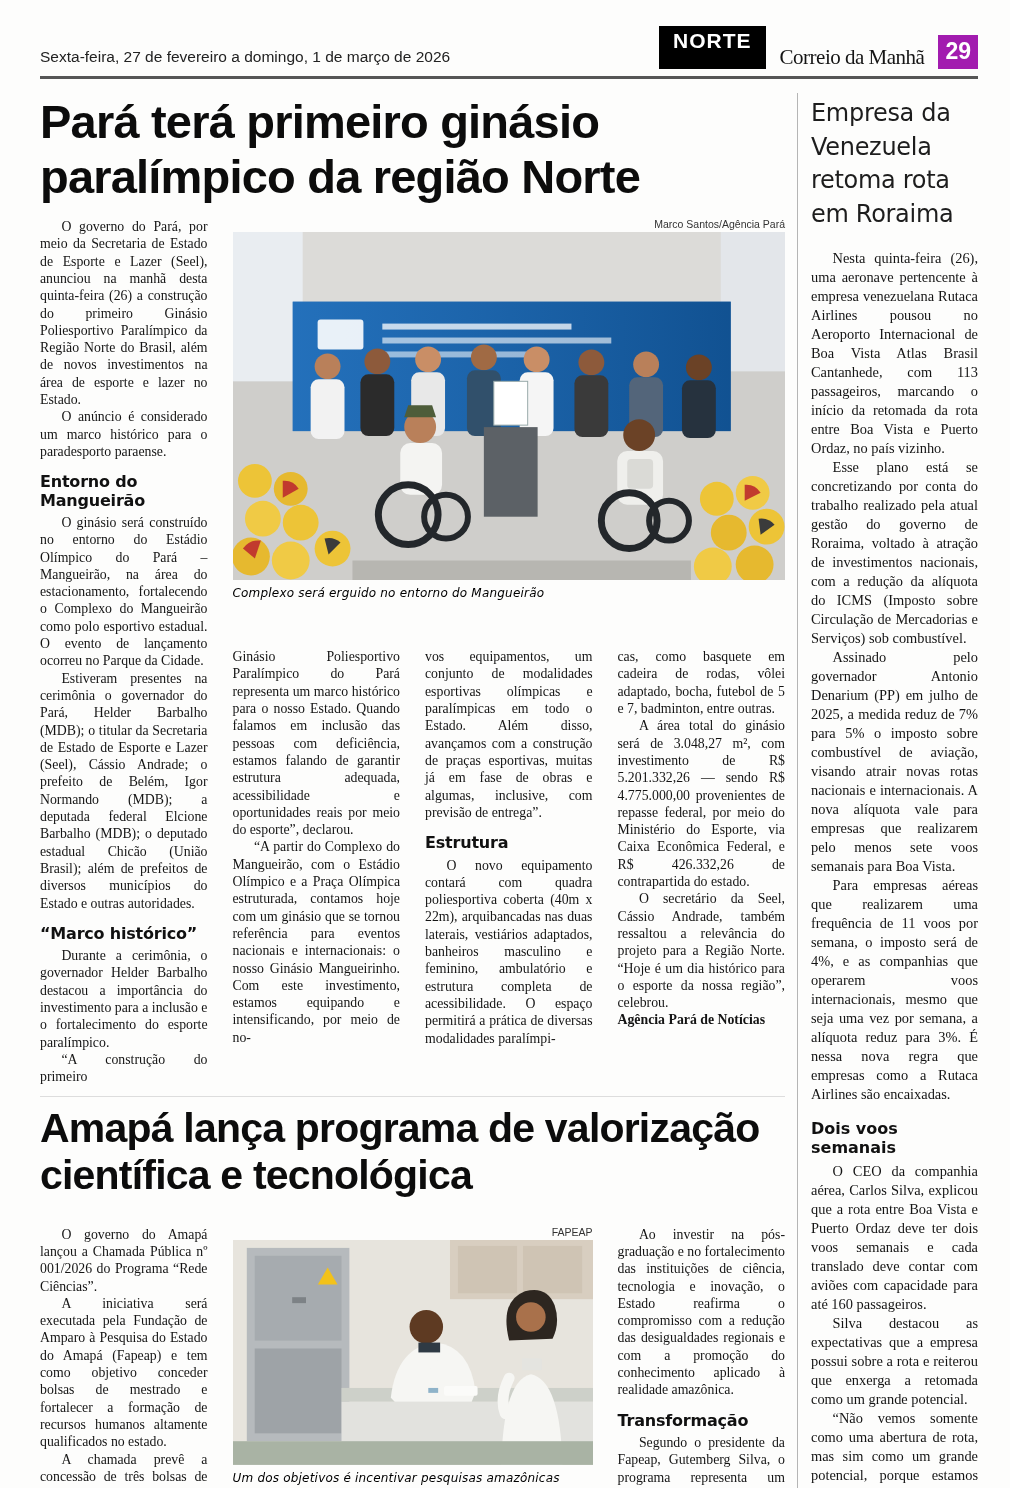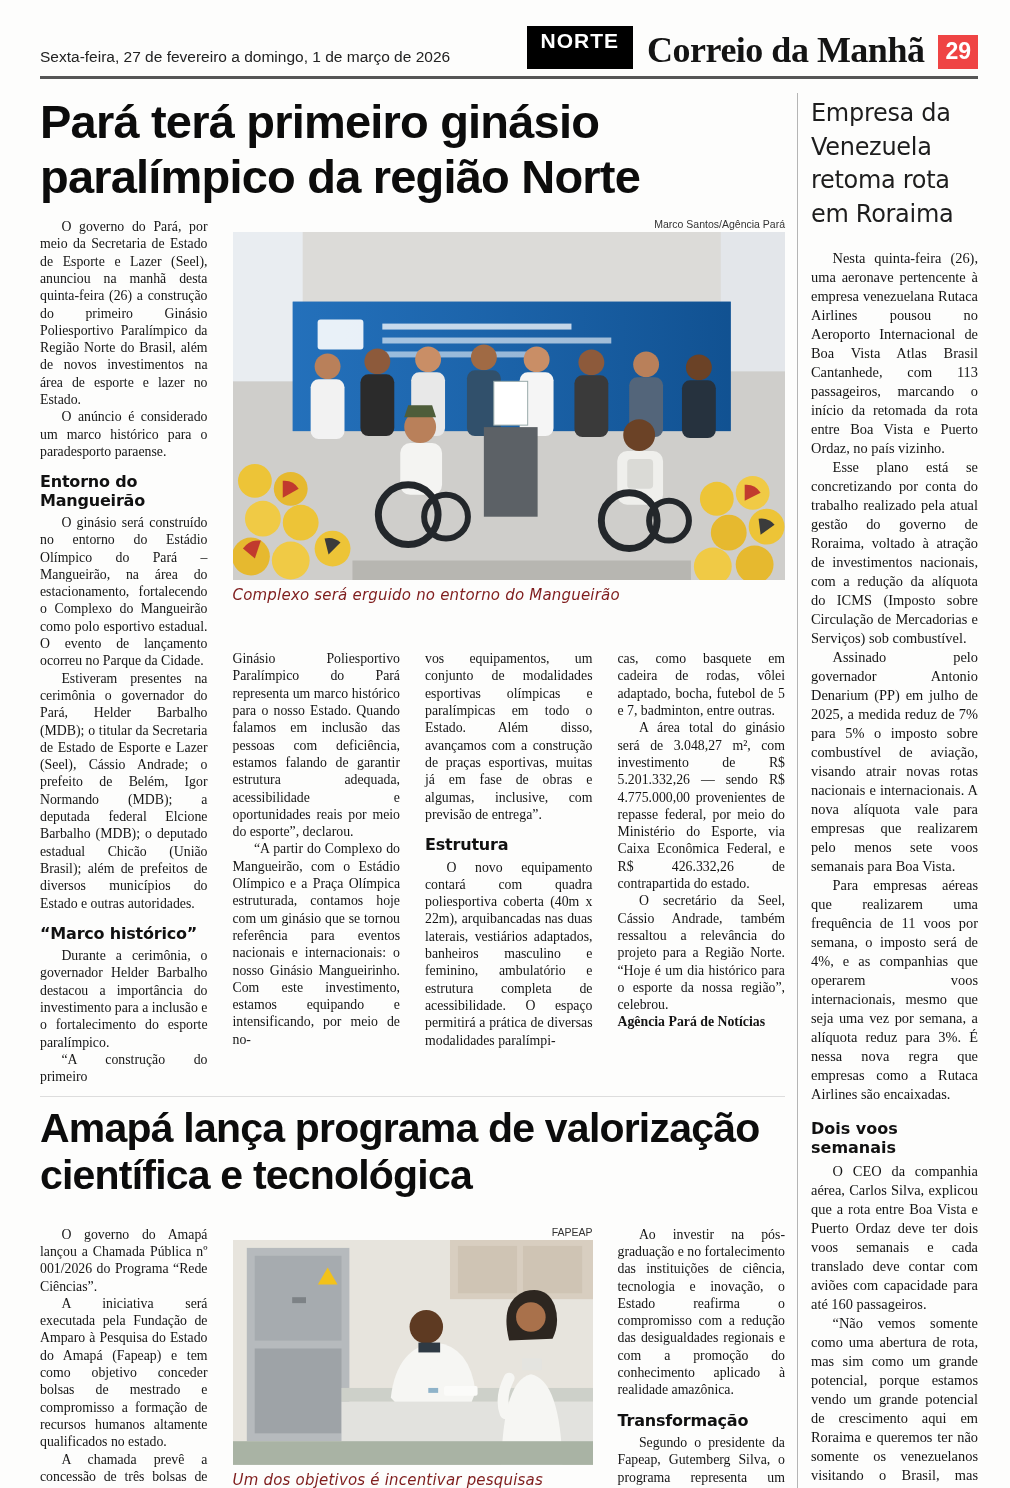--- a/index.html
+++ b/index.html
@@ -7,22 +7,22 @@
     position:relative;width:1010px;height:1488px;margin:0 auto;
     background:#fdfdfc;overflow:hidden;box-sizing:border-box;
     padding:26px 32px 0 40px;
     font-family:"Liberation Serif",serif;color:#141414;
   }
   
   .hdr{display:flex;align-items:flex-end;gap:14px;border-bottom:3px solid #565656;padding-bottom:7px;}
   .hdr .date{font-family:"Liberation Sans",sans-serif;font-size:15.5px;color:#222;flex:1 1 auto;padding-bottom:3px;}
   .badge{background:#000;color:#fff;font-family:"Liberation Sans",sans-serif;font-weight:bold;
     font-size:21px;letter-spacing:1px;padding:3px 14px 16px;}
-  .masthead{font-family:"Liberation Serif",serif;font-weight:bold;font-size:36px;line-height:1;letter-spacing:-0.5px;padding-bottom:1px;text-align:center;}
-  .pagenum{background:#ef4444;color:#fff;font-family:"Liberation Sans",sans-serif;font-weight:bold;
+  .masthead{font-family:"Liberation Serif",serif;font-weight:normal;font-size:21px;line-height:1;letter-spacing:-0.5px;padding-bottom:1px;text-align:center;}
+  .pagenum{background:#a21caf;color:#fff;font-family:"Liberation Sans",sans-serif;font-weight:bold;
     font-size:23px;padding:3px 7px 4px;}
   
   .content{display:grid;grid-template-columns:745px 1fr;margin-top:14px;}
   main{min-width:0;}
   aside{border-left:1px solid #b5b5b5;margin-left:12px;padding-left:13px;min-width:0;}
   
   .h1{font-family:"Liberation Sans",sans-serif;font-weight:bold;color:#0c0c0c;
     font-size:47px;line-height:1.16;letter-spacing:-0.8px;margin:2px 0 14px;}
   .h1.small{font-size:41px;margin:6px 0 26px;}
   .deck{font-family:"Liberation Sans",sans-serif;font-size:25px;color:#3f3f3f;margin:0 0 10px;}
@@ -32,21 +32,21 @@
   .span-rows{grid-row:1 / 3;}
   .photo-block{grid-column:2 / 5;grid-row:1;}
   .photo-block.narrow{grid-column:2 / 4;}
   .col-r2{grid-row:2;}
   .bodytext p{font-size:13.8px;line-height:17.3px;text-align:justify;text-indent:1.55em;margin:0;}
   .bodytext p.cont{text-indent:0;}
   .bodytext h3{font-family:"DejaVu Sans",sans-serif;font-size:16px;letter-spacing:-0.2px;
     color:#111;margin:13px 0 4px;line-height:1.15;}
   .byline{font-weight:bold;text-align:right;font-size:14.2px;margin-top:5px;}
   .credit{font-family:"Liberation Sans",sans-serif;font-size:10.5px;color:#333;text-align:right;margin:0 0 2px;}
-  .caption{font-family:"DejaVu Sans",sans-serif;font-style:italic;font-size:15px;color:#7f1d1d;
+  .caption{font-family:"DejaVu Sans",sans-serif;font-style:italic;font-size:12px;color:#000000;
     margin:6px 0 9px;letter-spacing:0.2px;}
   .photo{display:block;width:100%;background:#ccc;}
   .art-divider{border:0;border-top:1px solid #ddd;margin:10px 0 8px;}
   
   .sb-h{font-family:"DejaVu Sans",sans-serif;font-size:24px;font-weight:normal;color:#1d1d1d;
     line-height:1.4;margin:4px 0 18px;letter-spacing:-0.3px;}
   .sb-text p{font-size:14.4px;line-height:19px;text-align:justify;text-indent:1.5em;margin:0;}
   .sb-text h3{font-family:"DejaVu Sans",sans-serif;font-size:16px;color:#111;margin:16px 0 5px;line-height:1.15;}
 </style>
 </head>
@@ -183,21 +183,21 @@
       </article>
 
       <hr class="art-divider">
 
       <article>
         <h1 class="h1 small">Amapá lança programa de valorização científica e tecnológica</h1>
 
         <div class="bodygrid">
           <div class="col span-rows bodytext">
             <p>O governo do Amapá lançou a Chamada Pública nº 001/2026 do Programa “Rede Ciências”.</p>
-            <p>A iniciativa será executada pela Fundação de Amparo à Pesquisa do Estado do Amapá (Fapeap) e tem como objetivo conceder bolsas de mestrado e compromisso a formação de recursos humanos altamente qualificados no estado.</p>
+            <p>A iniciativa será executada pela Fundação de Amparo à Pesquisa do Estado do Amapá (Fapeap) e tem como objetivo conceder bolsas de mestrado e fortalecer a formação de recursos humanos altamente qualificados no estado.</p>
             <p>A chamada prevê a concessão de três bolsas de mestrado acadêmico destinadas a estudantes regularmente matriculados em Programas de Pós-Graduação (PPGs) stricto sensu, reconhecidos pela Coordenação de Aperfeiçoamento de Pessoal de Nível Superior (CAPES) e sediados no Amapá.</p>
 
           </div>
 
           <figure class="photo-block narrow" style="margin:0;">
             <div class="credit">FAPEAP</div>
 
             <svg class="photo" viewBox="0 0 365 228" aria-hidden="true">
               <rect width="365" height="228" fill="#e7e4dd"></rect>
               <rect x="220" y="0" width="145" height="60" fill="#d8cec0"></rect>
@@ -243,18 +243,19 @@
 
     <aside>
       <h2 class="sb-h">Empresa da Venezuela retoma rota em Roraima</h2>
       <div class="sb-text">
         <p>Nesta quinta-feira (26), uma aeronave pertencente à empresa venezuelana Rutaca Airlines pousou no Aeroporto Internacional de Boa Vista Atlas Brasil Cantanhede, com 113 passageiros, marcando o início da retomada da rota entre Boa Vista e Puerto Ordaz, no país vizinho.</p>
         <p>Esse plano está se concretizando por conta do trabalho realizado pela atual gestão do governo de Roraima, voltado à atração de investimentos nacionais, com a redução da alíquota do ICMS (Imposto sobre Circulação de Mercadorias e Serviços) sob combustível.</p>
         <p>Assinado pelo governador Antonio Denarium (PP) em julho de 2025, a medida reduz de 7% para 5% o imposto sobre combustível de aviação, visando atrair novas rotas nacionais e internacionais. A nova alíquota vale para empresas que realizarem pelo menos sete voos semanais para Boa Vista.</p>
         <p>Para empresas aéreas que realizarem uma frequência de 11 voos por semana, o imposto será de 4%, e as companhias que operarem voos internacionais, mesmo que seja uma vez por semana, a alíquota reduz para 3%. É nessa nova regra que empresas como a Rutaca Airlines são encaixadas.</p>
         <h3>Dois voos semanais</h3>
         <p>O CEO da companhia aérea, Carlos Silva, explicou que a rota entre Boa Vista e Puerto Ordaz deve ter dois voos semanais e cada translado deve contar com aviões com capacidade para até 160 passageiros.</p>
+        <p>Silva destacou as expectativas que a empresa possui sobre a rota e reiterou que enxerga a retomada como um grande potencial.</p>
         <p>“Não vemos somente como uma abertura de rota, mas sim como um grande potencial, porque estamos vendo um grande potencial de crescimento aqui em Roraima e queremos ter não somente os venezuelanos visitando o Brasil, mas mostrar para os brasileiros o potencial turístico que o nosso país [Venezuela] oferece”, disse.</p>
 
       </div>
     </aside>
   </div>
 </div>
 
 </body></html>

